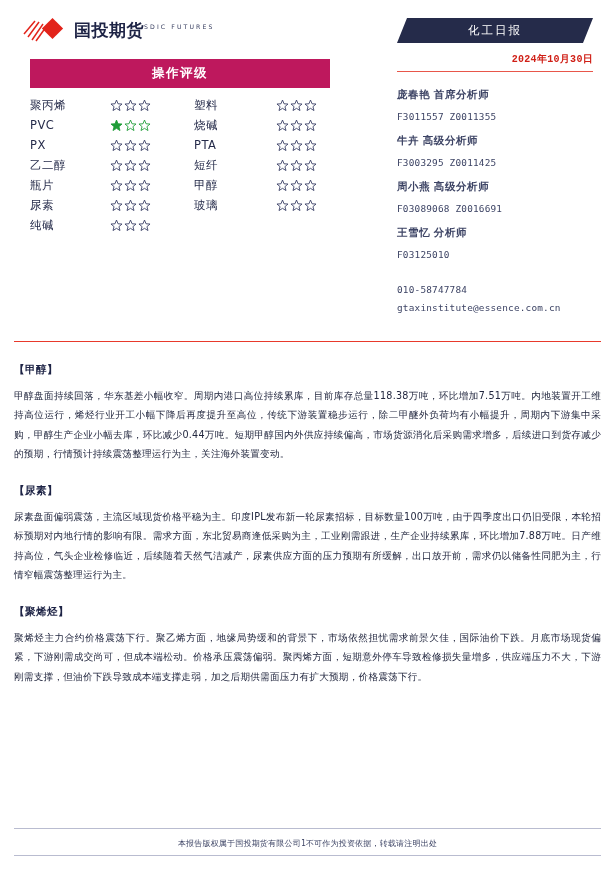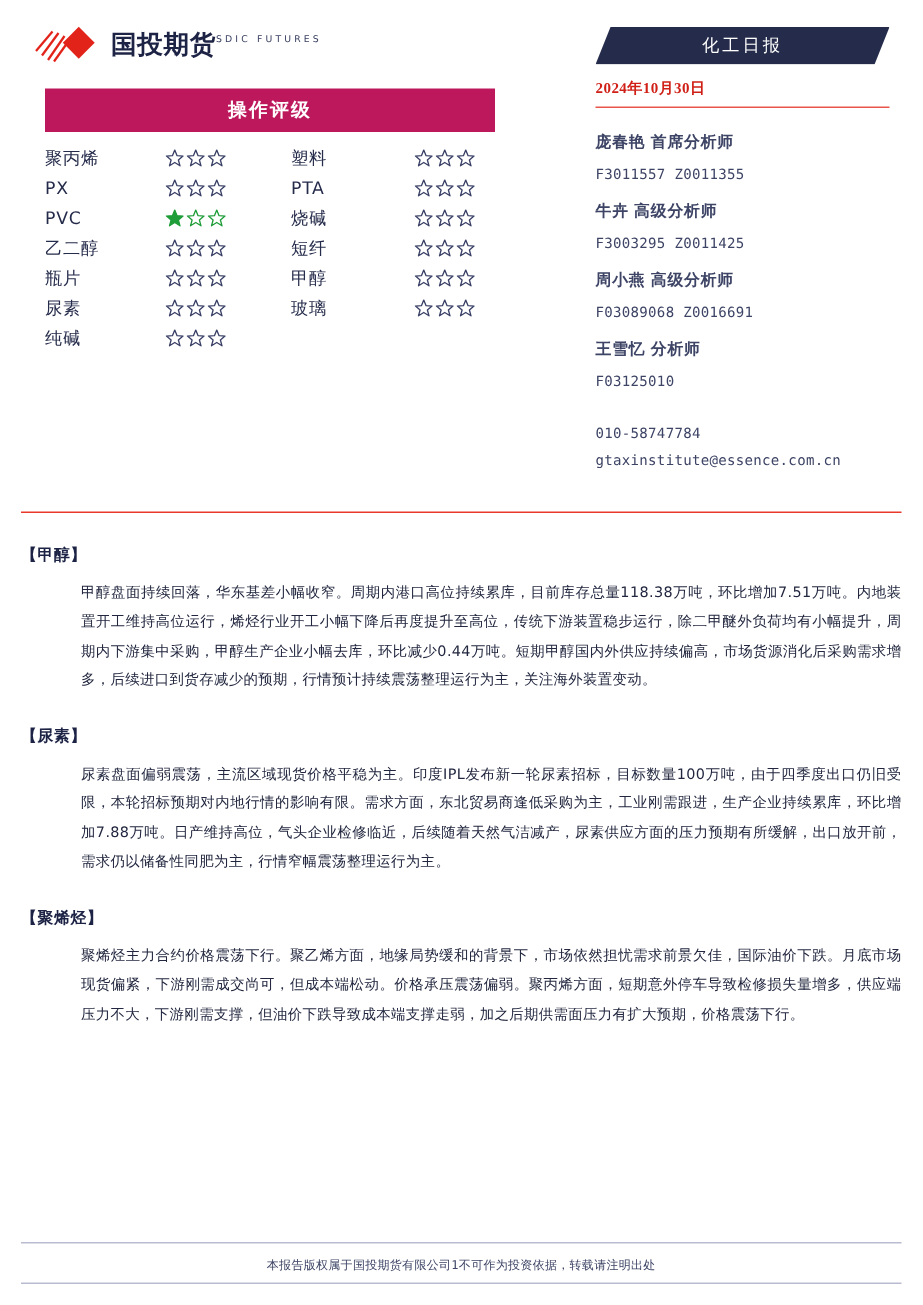--- a/index.html
+++ b/index.html
@@ -125,24 +125,24 @@
     color: #ffffff;
     text-align: center;
     font-size: 11.5px;
     font-weight: normal;
     letter-spacing: 2px;
     padding: 5px 0;
     font-family: "DejaVu Sans", sans-serif;
     clip-path: polygon(10px 0, 100% 0, calc(100% - 10px) 100%, 0 100%);
   }
   .report-date {
-    text-align: left;
+    text-align: right;
     color: #d01f16;
     font-size: 10px;
-    font-family: Liberation Serif, serif;
+    font-family: Liberation Mono, monospace;
     font-weight: bold;
     margin-top: 9px;
     letter-spacing: 0.3px;
   }
   .date-rule {
     border-top: 1.3px solid #e8564a;
     margin-top: 5px;
   }
 
   .analysts {
@@ -198,21 +198,20 @@
     margin-bottom: 9px;
     letter-spacing: 0.5px;
   }
   .section-text {
     font-family: "DejaVu Sans", sans-serif;
     font-size: 9.6px;
     line-height: 2.03;
     color: #22273f;
     text-align: justify;
     letter-spacing: 0.25px;
-    margin-left: 40px;
   }
 
   
   .footer {
     position: absolute;
     left: 14px;
     right: 14px;
     bottom: 14px;
   }
   .footer-rule-top { border-top: 1px solid #b9bcd0; }
@@ -275,59 +274,59 @@
             </svg>
             <svg class="star" viewBox="0 0 16 16">
               <polygon points="8,1.3 9.9,5.9 14.8,6.2 11,9.4 12.3,14.2 8,11.5 3.7,14.2 5,9.4 1.2,6.2 6.1,5.9" fill="none" stroke="#3a4066" stroke-width="1.1" stroke-linejoin="round"></polygon>
             </svg>
             <svg class="star" viewBox="0 0 16 16">
               <polygon points="8,1.3 9.9,5.9 14.8,6.2 11,9.4 12.3,14.2 8,11.5 3.7,14.2 5,9.4 1.2,6.2 6.1,5.9" fill="none" stroke="#3a4066" stroke-width="1.1" stroke-linejoin="round"></polygon>
             </svg>
           </div>
         </div>
         <div class="rating-row">
+          <div class="cell-name">PVC</div>
+          <div class="cell-stars">
+            <svg class="star" viewBox="0 0 16 16">
+              <polygon points="8,1.3 9.9,5.9 14.8,6.2 11,9.4 12.3,14.2 8,11.5 3.7,14.2 5,9.4 1.2,6.2 6.1,5.9" fill="#1f9d38" stroke="#1f9d38" stroke-width="1.1" stroke-linejoin="round"></polygon>
+            </svg>
+            <svg class="star" viewBox="0 0 16 16">
+              <polygon points="8,1.3 9.9,5.9 14.8,6.2 11,9.4 12.3,14.2 8,11.5 3.7,14.2 5,9.4 1.2,6.2 6.1,5.9" fill="none" stroke="#1f9d38" stroke-width="1.1" stroke-linejoin="round"></polygon>
+            </svg>
+            <svg class="star" viewBox="0 0 16 16">
+              <polygon points="8,1.3 9.9,5.9 14.8,6.2 11,9.4 12.3,14.2 8,11.5 3.7,14.2 5,9.4 1.2,6.2 6.1,5.9" fill="none" stroke="#1f9d38" stroke-width="1.1" stroke-linejoin="round"></polygon>
+            </svg>
+          </div>
+          <div class="cell-name2">烧碱</div>
+          <div class="cell-stars2">
+            <svg class="star" viewBox="0 0 16 16">
+              <polygon points="8,1.3 9.9,5.9 14.8,6.2 11,9.4 12.3,14.2 8,11.5 3.7,14.2 5,9.4 1.2,6.2 6.1,5.9" fill="none" stroke="#3a4066" stroke-width="1.1" stroke-linejoin="round"></polygon>
+            </svg>
+            <svg class="star" viewBox="0 0 16 16">
+              <polygon points="8,1.3 9.9,5.9 14.8,6.2 11,9.4 12.3,14.2 8,11.5 3.7,14.2 5,9.4 1.2,6.2 6.1,5.9" fill="none" stroke="#3a4066" stroke-width="1.1" stroke-linejoin="round"></polygon>
+            </svg>
+            <svg class="star" viewBox="0 0 16 16">
+              <polygon points="8,1.3 9.9,5.9 14.8,6.2 11,9.4 12.3,14.2 8,11.5 3.7,14.2 5,9.4 1.2,6.2 6.1,5.9" fill="none" stroke="#3a4066" stroke-width="1.1" stroke-linejoin="round"></polygon>
+            </svg>
+          </div>
+        </div>
+        <div class="rating-row">
           <div class="cell-name">PX</div>
           <div class="cell-stars">
             <svg class="star" viewBox="0 0 16 16">
               <polygon points="8,1.3 9.9,5.9 14.8,6.2 11,9.4 12.3,14.2 8,11.5 3.7,14.2 5,9.4 1.2,6.2 6.1,5.9" fill="none" stroke="#3a4066" stroke-width="1.1" stroke-linejoin="round"></polygon>
             </svg>
             <svg class="star" viewBox="0 0 16 16">
               <polygon points="8,1.3 9.9,5.9 14.8,6.2 11,9.4 12.3,14.2 8,11.5 3.7,14.2 5,9.4 1.2,6.2 6.1,5.9" fill="none" stroke="#3a4066" stroke-width="1.1" stroke-linejoin="round"></polygon>
             </svg>
             <svg class="star" viewBox="0 0 16 16">
               <polygon points="8,1.3 9.9,5.9 14.8,6.2 11,9.4 12.3,14.2 8,11.5 3.7,14.2 5,9.4 1.2,6.2 6.1,5.9" fill="none" stroke="#3a4066" stroke-width="1.1" stroke-linejoin="round"></polygon>
             </svg>
           </div>
           <div class="cell-name2">PTA</div>
-          <div class="cell-stars2">
-            <svg class="star" viewBox="0 0 16 16">
-              <polygon points="8,1.3 9.9,5.9 14.8,6.2 11,9.4 12.3,14.2 8,11.5 3.7,14.2 5,9.4 1.2,6.2 6.1,5.9" fill="none" stroke="#3a4066" stroke-width="1.1" stroke-linejoin="round"></polygon>
-            </svg>
-            <svg class="star" viewBox="0 0 16 16">
-              <polygon points="8,1.3 9.9,5.9 14.8,6.2 11,9.4 12.3,14.2 8,11.5 3.7,14.2 5,9.4 1.2,6.2 6.1,5.9" fill="none" stroke="#3a4066" stroke-width="1.1" stroke-linejoin="round"></polygon>
-            </svg>
-            <svg class="star" viewBox="0 0 16 16">
-              <polygon points="8,1.3 9.9,5.9 14.8,6.2 11,9.4 12.3,14.2 8,11.5 3.7,14.2 5,9.4 1.2,6.2 6.1,5.9" fill="none" stroke="#3a4066" stroke-width="1.1" stroke-linejoin="round"></polygon>
-            </svg>
-          </div>
-        </div>
-        <div class="rating-row">
-          <div class="cell-name">PVC</div>
-          <div class="cell-stars">
-            <svg class="star" viewBox="0 0 16 16">
-              <polygon points="8,1.3 9.9,5.9 14.8,6.2 11,9.4 12.3,14.2 8,11.5 3.7,14.2 5,9.4 1.2,6.2 6.1,5.9" fill="#1f9d38" stroke="#1f9d38" stroke-width="1.1" stroke-linejoin="round"></polygon>
-            </svg>
-            <svg class="star" viewBox="0 0 16 16">
-              <polygon points="8,1.3 9.9,5.9 14.8,6.2 11,9.4 12.3,14.2 8,11.5 3.7,14.2 5,9.4 1.2,6.2 6.1,5.9" fill="none" stroke="#1f9d38" stroke-width="1.1" stroke-linejoin="round"></polygon>
-            </svg>
-            <svg class="star" viewBox="0 0 16 16">
-              <polygon points="8,1.3 9.9,5.9 14.8,6.2 11,9.4 12.3,14.2 8,11.5 3.7,14.2 5,9.4 1.2,6.2 6.1,5.9" fill="none" stroke="#1f9d38" stroke-width="1.1" stroke-linejoin="round"></polygon>
-            </svg>
-          </div>
-          <div class="cell-name2">烧碱</div>
           <div class="cell-stars2">
             <svg class="star" viewBox="0 0 16 16">
               <polygon points="8,1.3 9.9,5.9 14.8,6.2 11,9.4 12.3,14.2 8,11.5 3.7,14.2 5,9.4 1.2,6.2 6.1,5.9" fill="none" stroke="#3a4066" stroke-width="1.1" stroke-linejoin="round"></polygon>
             </svg>
             <svg class="star" viewBox="0 0 16 16">
               <polygon points="8,1.3 9.9,5.9 14.8,6.2 11,9.4 12.3,14.2 8,11.5 3.7,14.2 5,9.4 1.2,6.2 6.1,5.9" fill="none" stroke="#3a4066" stroke-width="1.1" stroke-linejoin="round"></polygon>
             </svg>
             <svg class="star" viewBox="0 0 16 16">
               <polygon points="8,1.3 9.9,5.9 14.8,6.2 11,9.4 12.3,14.2 8,11.5 3.7,14.2 5,9.4 1.2,6.2 6.1,5.9" fill="none" stroke="#3a4066" stroke-width="1.1" stroke-linejoin="round"></polygon>
             </svg>

